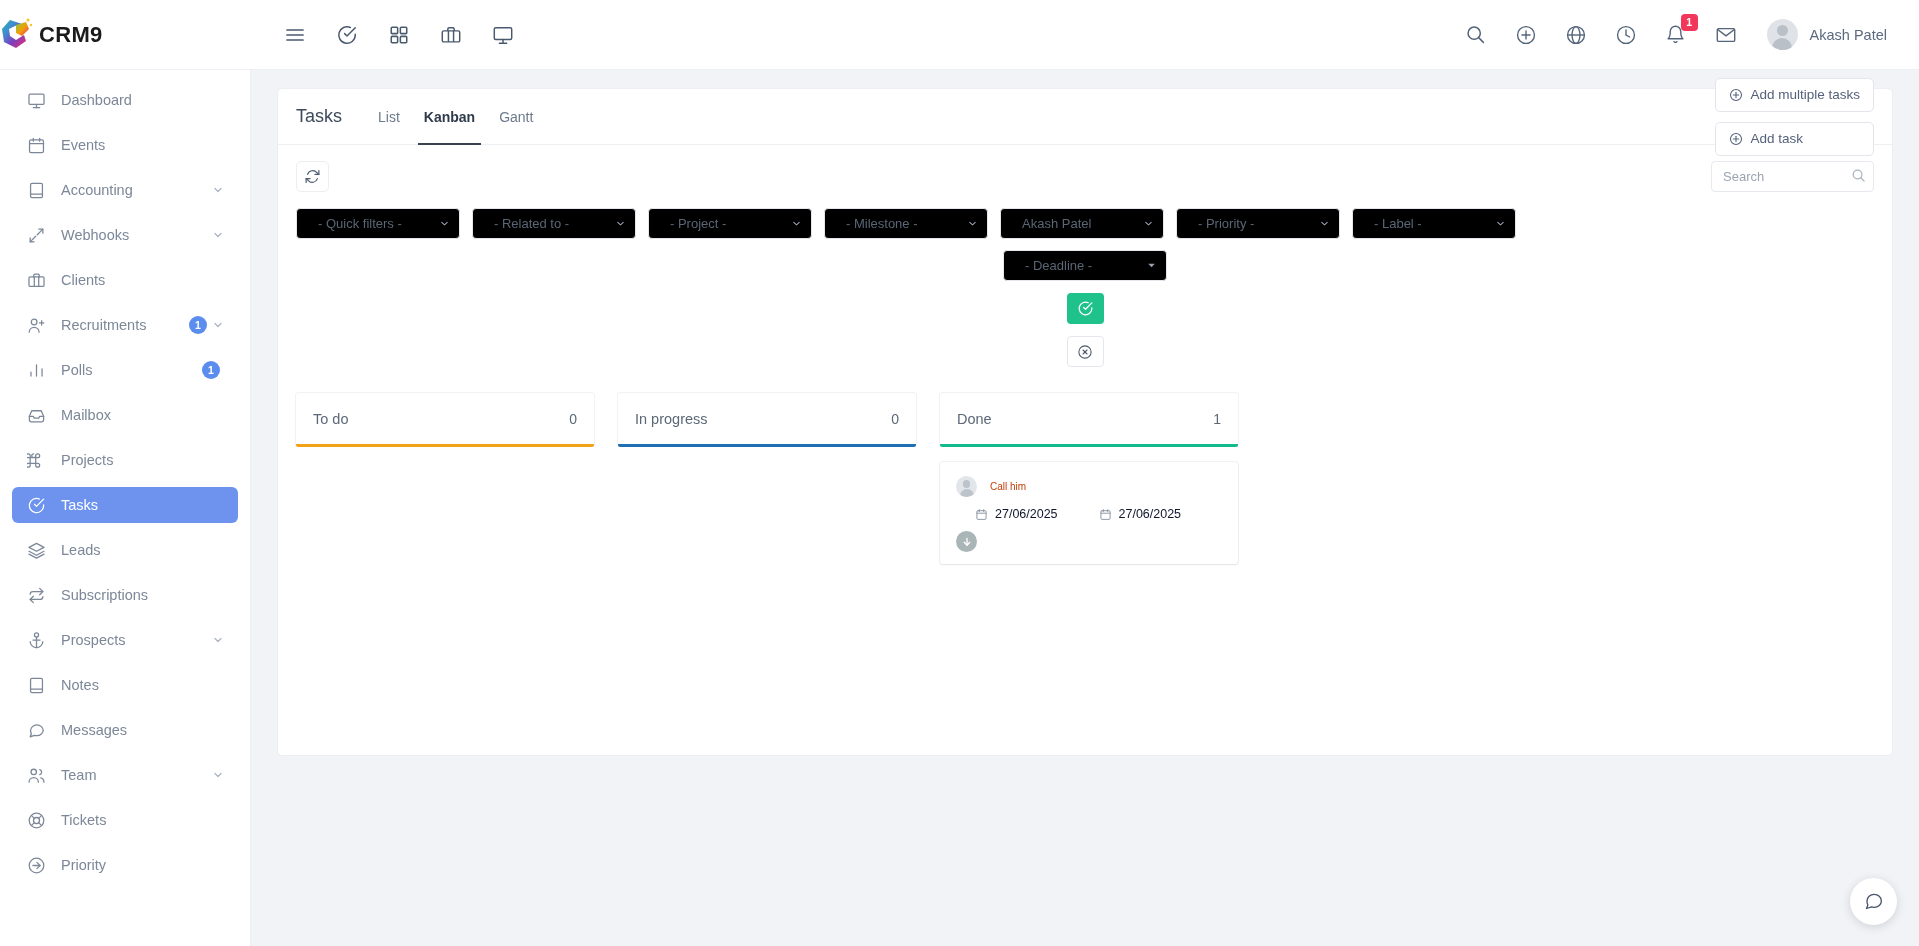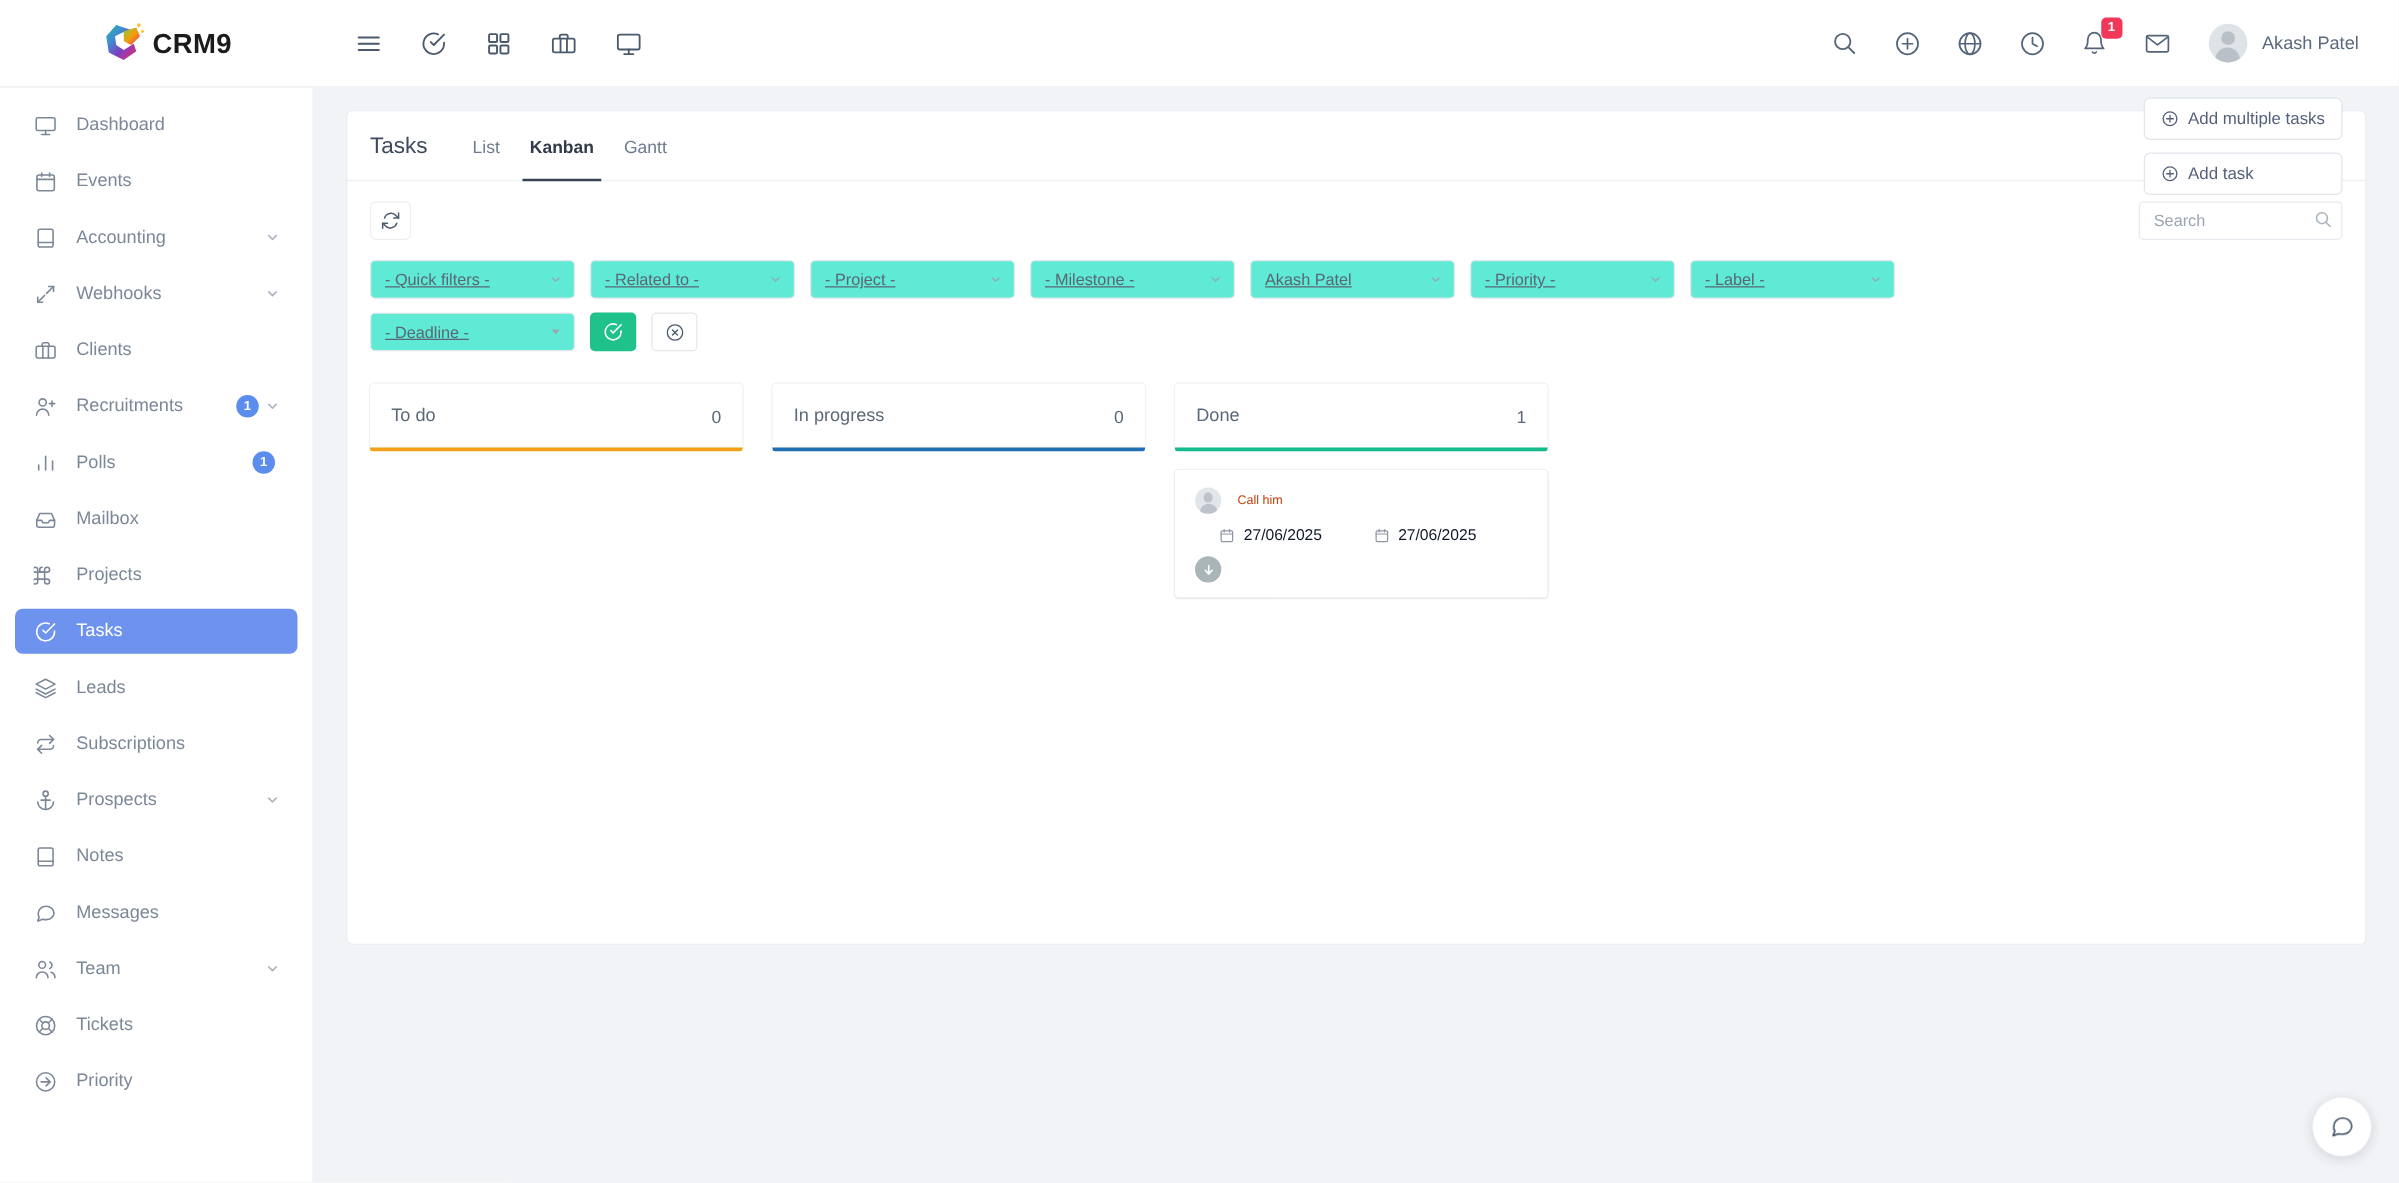--- a/index.html
+++ b/index.html
@@ -14,21 +14,21 @@
   
   .topbar {
     height: 70px; min-height: 70px;
     background: #ffffff;
     display: flex; align-items: center;
     border-bottom: 1px solid #eceff3;
     position: relative; z-index: 20;
   }
   .logo-zone {
     width: 251px; min-width: 251px;
-    display: flex; align-items: center; padding-left: 83px;
+    display: flex; align-items: center; 
   }
   .logo-mark { width: 33px; height: 35px; position: relative; flex: 0 0 auto; }
   .logo-text {
     font-size: 22px; font-weight: bold; color: #1b1b1b;
     letter-spacing: .3px; margin-left: 6px;
   }
   .topbar-left-icons { display: flex; align-items: center; gap: 25px; margin-left: 30px; }
   .tb-ico {
     width: 27px; height: 27px; display: flex; align-items: center; justify-content: center;
     color: #4a5a6e; cursor: pointer;
@@ -134,29 +134,29 @@
   .search-ico-in {
     position: absolute; right: 8px; top: 7px; color: #a7b0bb; pointer-events:none;
   }
 
   .filters {
     display: flex; flex-wrap: wrap; gap: 11px 12px;
     padding: 16px 18px 0 18px;
   }
   .sel {
     position: relative; width: 164px; height: 31px;
-    border: 1px solid #e4e8ec; border-radius: 4px; background: #5eead4;
-    display: flex; align-items: center; padding: 0 24px 0 11px;
-    font-size: 13px; color: #5a6675; cursor: pointer; white-space: nowrap; overflow: hidden; text-decoration: underline;
+    border: 1px solid #e4e8ec; border-radius: 4px; background: #000000;
+    display: flex; align-items: center; padding: 0 24px 0 21px;
+    font-size: 13px; color: #5a6675; cursor: pointer; white-space: nowrap; overflow: hidden;
   }
   .sel .car {
     position: absolute; right: 9px; top: 0; bottom: 0;
     display: flex; align-items: center; color: #9aa4b1;
   }
-  .filter-row2 { display: flex; gap: 12px; align-items: center; padding: 11px 18px 0 18px; }
+  .filter-row2 { display: flex; gap: 12px; align-items: center; padding: 11px 18px 0 18px; flex-direction: column; }
   .btn-green {
     width: 37px; height: 31px; background: #1fc28a; border-radius: 4px; border:none;
     display: flex; align-items: center; justify-content: center; cursor: pointer; color:#fff;
   }
   .btn-clear {
     width: 37px; height: 31px; background: #fff; border: 1px solid #e4e8ec; border-radius: 4px;
     display: flex; align-items: center; justify-content: center; cursor: pointer; color:#4c5a6b;
   }
 
   

